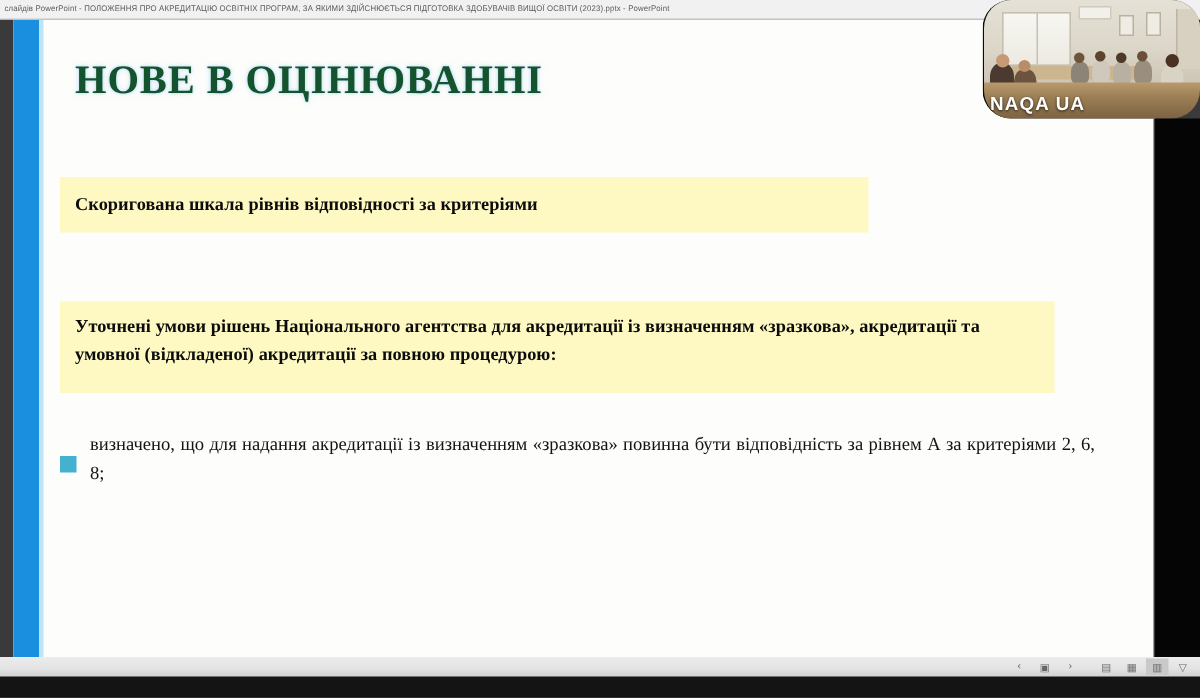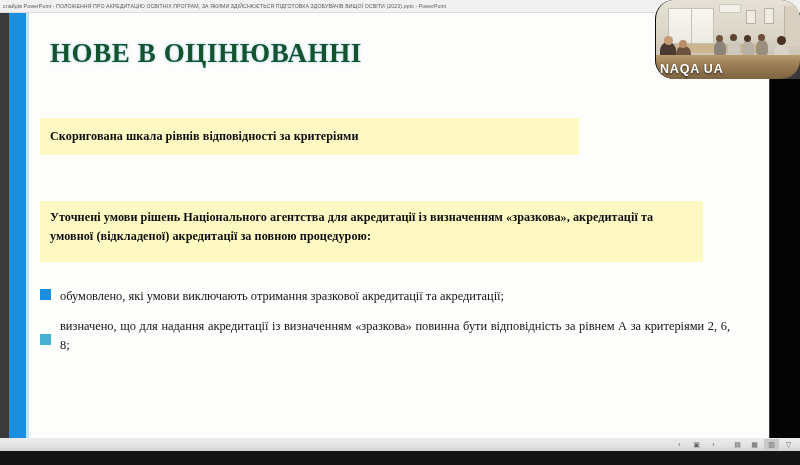--- a/index.html
+++ b/index.html
@@ -360,24 +360,20 @@
       <div class="banner banner-1">
         <span class="banner-text">Скоригована шкала рівнів відповідності за критеріями</span>
       </div>
 
       <div class="banner banner-2">
         <span class="banner-text">Уточнені умови рішень Національного агентства для акредитації із визначенням «зразкова», акредитації та умовної (відкладеної) акредитації за повною процедурою:</span>
       </div>
 
       <div class="bullets">
 
-        <div class="bullet-row">
-          <span class="bullet-marker" style="background:#1a8fe0;"></span>
-          <span class="bullet-text">обумовлено, які умови виключають отримання зразкової акредитації та акредитації;</span>
-        </div>
 
         <div class="bullet-row two-line">
           <span class="bullet-marker" style="background:#45b0cf;"></span>
           <span class="bullet-text justified">визначено, що для надання акредитації із визначенням «зразкова» повинна бути відповідність за рівнем А за критеріями 2, 6, 8;</span>
         </div>
 
 
       </div>
 
 

